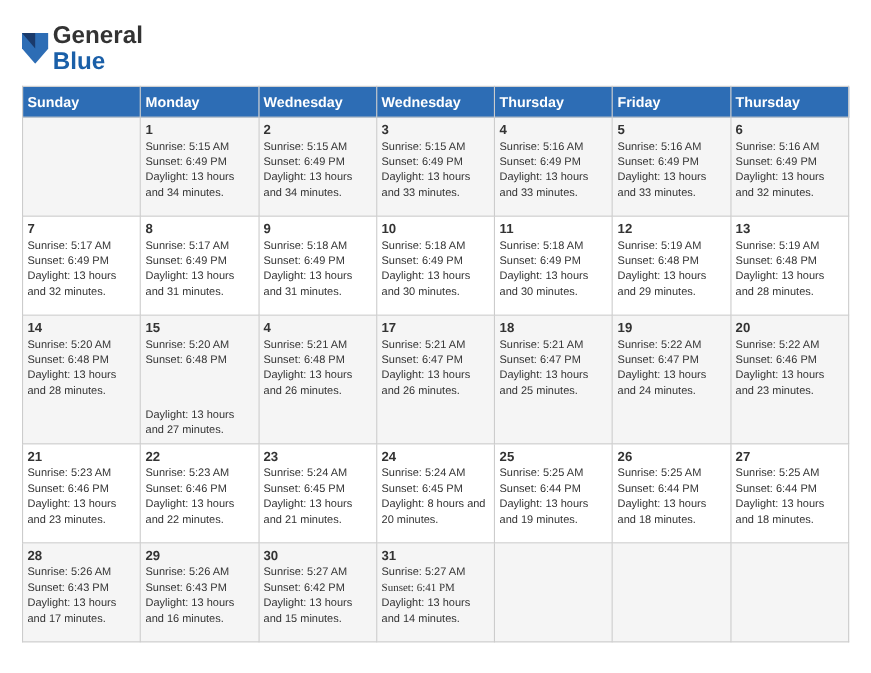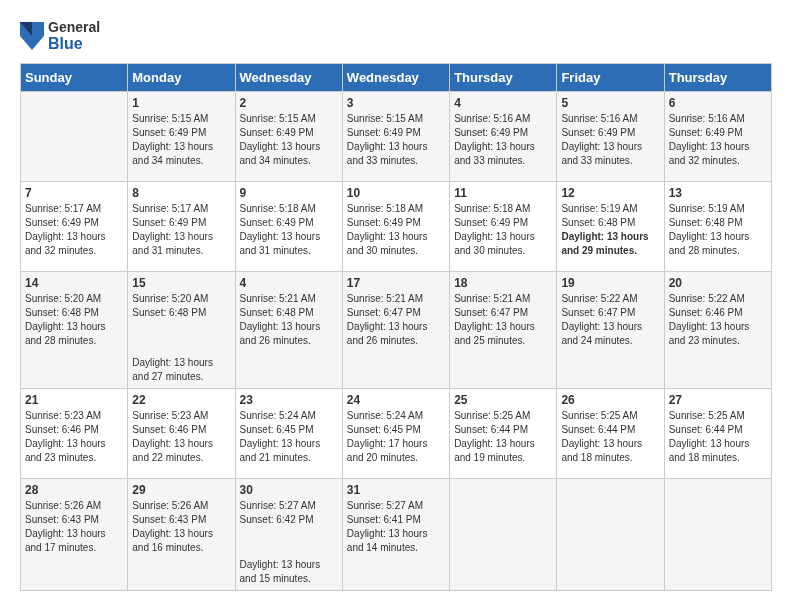--- a/index.html
+++ b/index.html
@@ -20,26 +20,26 @@
       display: flex;
       align-items: center;
       gap: 4px;
     }
     .logo-text {
       display: flex;
       flex-direction: column;
       line-height: 1.1;
     }
     .logo-general {
-      font-size: 14px;
+      font-size: 22px;
       font-weight: bold;
       color: #333;
     }
     .logo-blue {
-      font-size: 16px;
+      font-size: 22px;
       font-weight: bold;
       color: #1a5fa8;
     }
     .logo-icon {
       width: 24px;
       height: 28px;
     }
     .title-area {
       text-align: right;
     }
@@ -213,21 +213,21 @@
             <span style="display: block;">Sunrise: 5:18 AM</span>
             <span style="display: block;">Sunset: 6:49 PM</span>
             <span style="display: block;">Daylight: 13 hours and 30 minutes.</span>
           </div>
         </td>
         <td>
           <span class="day-number">12</span>
           <div class="day-info">
             <span style="display: block;">Sunrise: 5:19 AM</span>
             <span style="display: block;">Sunset: 6:48 PM</span>
-            <span style="display: block; font-weight: bold;">Daylight: 13 hours and 29 minutes.</span>
+            <span style="display: block;">Daylight: 13 hours and 29 minutes.</span>
           </div>
         </td>
         <td>
           <span class="day-number">13</span>
           <div class="day-info">
             <span style="display: block;">Sunrise: 5:19 AM</span>
             <span style="display: block;">Sunset: 6:48 PM</span>
             <span style="display: block;">Daylight: 13 hours and 28 minutes.</span>
           </div>
         </td>
@@ -313,21 +313,21 @@
             <span style="display: block;">Sunrise: 5:24 AM</span>
             <span style="display: block;">Sunset: 6:45 PM</span>
             <span style="display: block;">Daylight: 13 hours and 21 minutes.</span>
           </div>
         </td>
         <td>
           <span class="day-number">24</span>
           <div class="day-info">
             <span style="display: block;">Sunrise: 5:24 AM</span>
             <span style="display: block;">Sunset: 6:45 PM</span>
-            <span style="display: block;">Daylight: 17 hours and 20 minutes.</span>
+            <span style="display: block;">Daylight: 8 hours and 20 minutes.</span>
           </div>
         </td>
         <td>
           <span class="day-number">25</span>
           <div class="day-info">
             <span style="display: block;">Sunrise: 5:25 AM</span>
             <span style="display: block;">Sunset: 6:44 PM</span>
             <span style="display: block;">Daylight: 13 hours and 19 minutes.</span>
           </div>
         </td>
@@ -363,28 +363,28 @@
             <span style="display: block;">Sunrise: 5:26 AM</span>
             <span style="display: block;">Sunset: 6:43 PM</span>
             <span style="display: block;">Daylight: 13 hours and 16 minutes.</span>
           </div>
         </td>
         <td>
           <span class="day-number">30</span>
           <div class="day-info">
             <span style="display: block;">Sunrise: 5:27 AM</span>
             <span style="display: block;">Sunset: 6:42 PM</span>
-            <span style="display: block; margin-top: 31px;">Daylight: 13 hours and 15 minutes.</span>
+            <span style="display: block;">Daylight: 13 hours and 15 minutes.</span>
           </div>
         </td>
         <td>
           <span class="day-number">31</span>
           <div class="day-info">
             <span style="display: block;">Sunrise: 5:27 AM</span>
-            <span style="display: block;">Sunset: 6:41 PM</span>
+            <span style="display: block; font-family: Liberation Serif, serif;">Sunset: 6:41 PM</span>
             <span style="display: block;">Daylight: 13 hours and 14 minutes.</span>
           </div>
         </td>
         <td></td>
         <td></td>
         <td></td>
       </tr>
     </tbody>
 </table>
 

